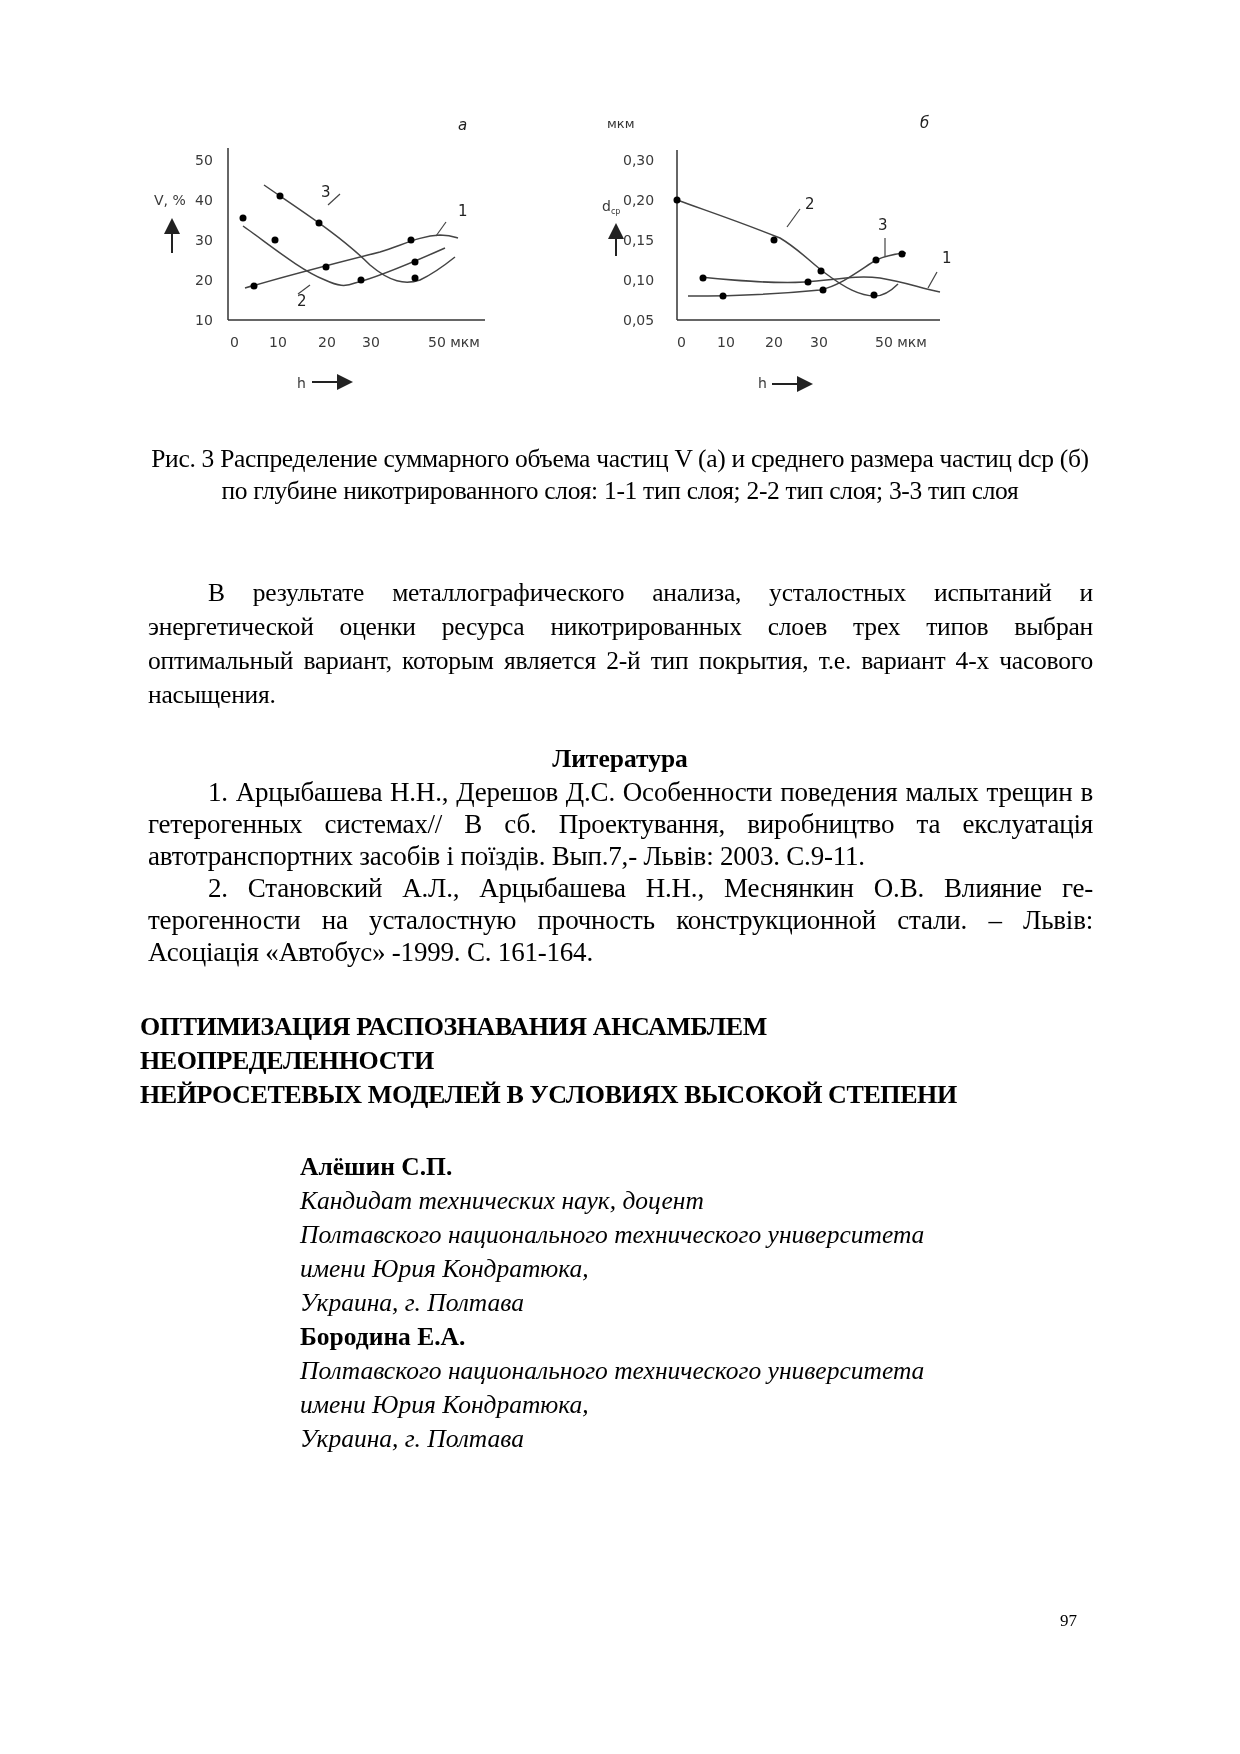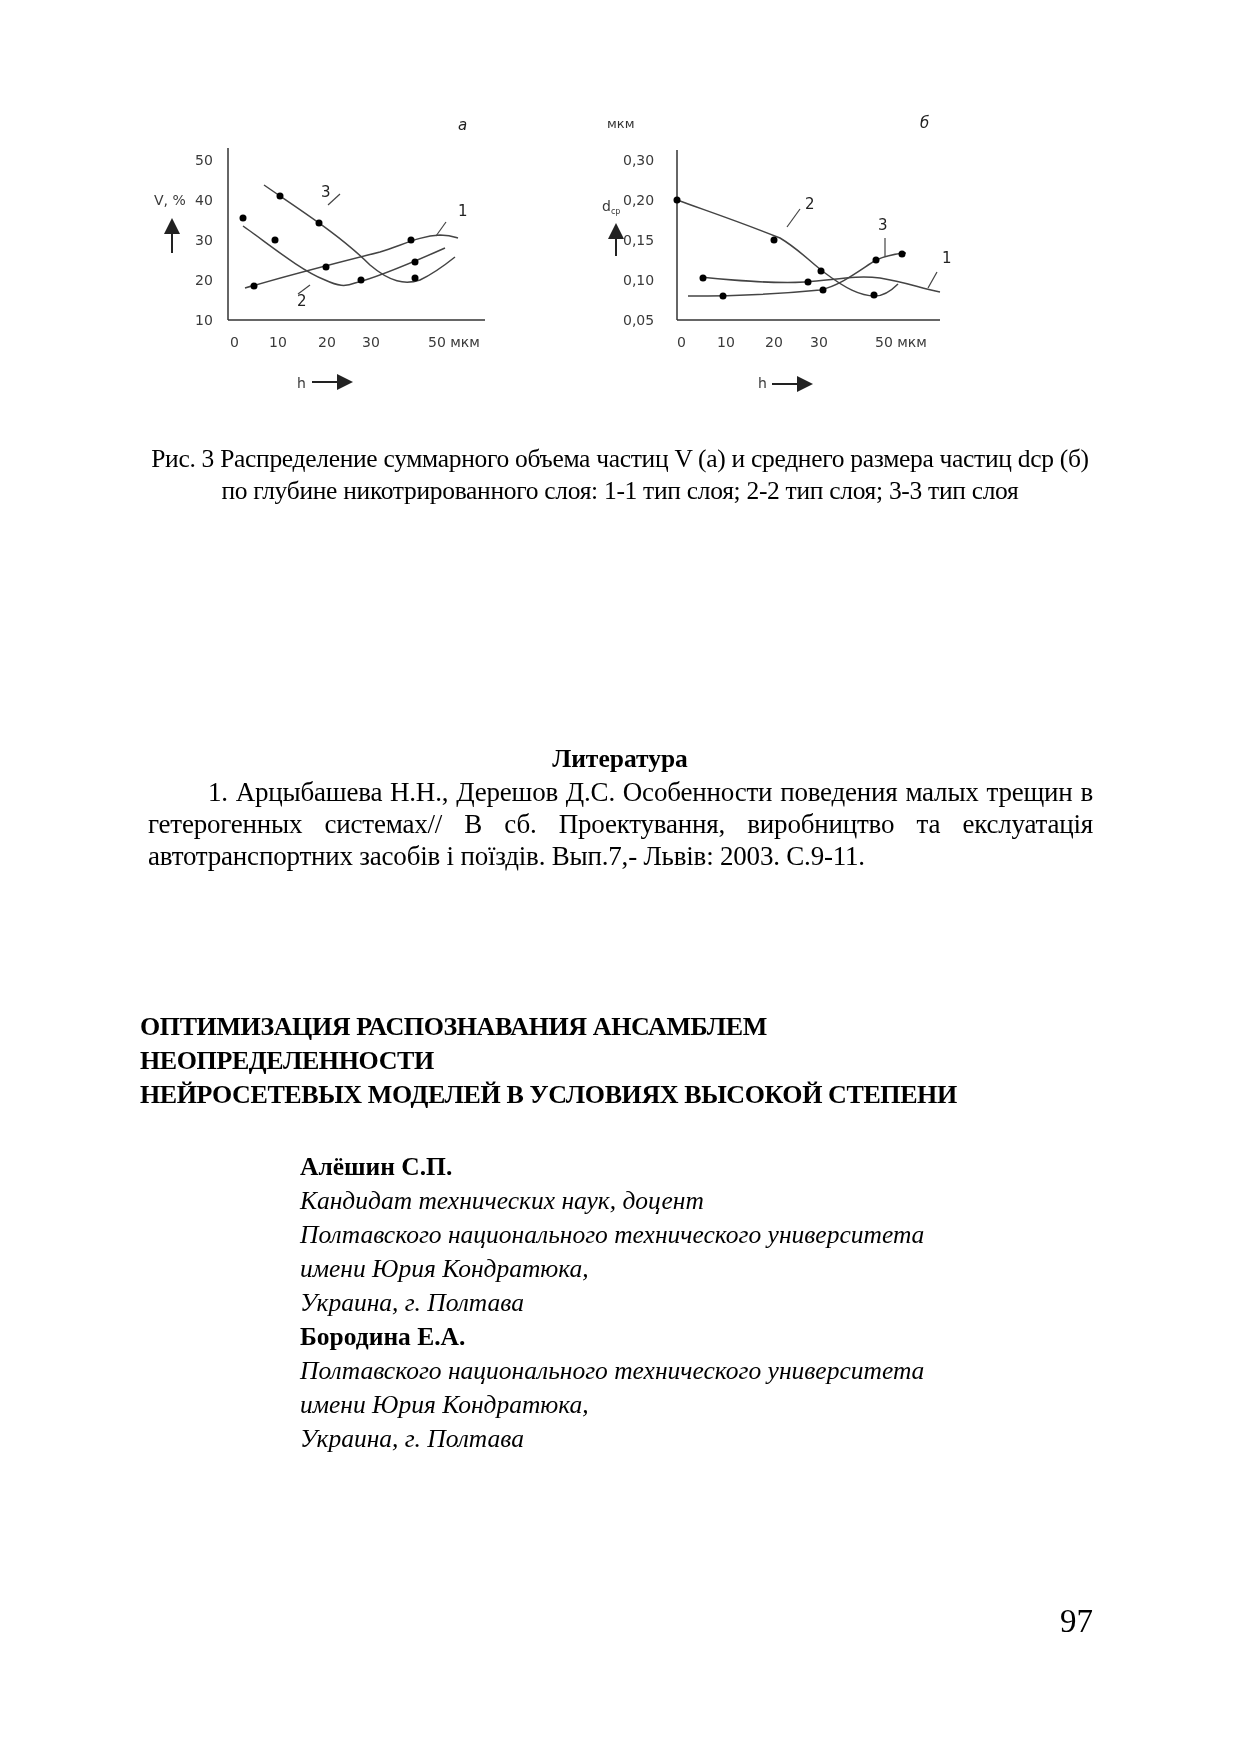--- a/index.html
+++ b/index.html
@@ -9,21 +9,21 @@
   .fig svg { position: absolute; left: 0; top: 0; }
   .caption { position: absolute; left: 140px; top: 443px; width: 960px; text-align: center; font-size: 25.5px; line-height: 32px; letter-spacing: -0.3px; }
   .para { position: absolute; left: 148px; top: 576px; width: 945px; font-size: 25.5px; line-height: 34px; text-align: justify; text-indent: 60px; letter-spacing: -0.2px; }
   .lit-head { position: absolute; left: 140px; top: 742px; width: 960px; text-align: center; font-weight: bold; font-size: 25.5px; line-height: 34px; }
   .refs { position: absolute; left: 148px; top: 776px; width: 945px; font-size: 27px; line-height: 32px; letter-spacing: -0.2px; }
   .ref { text-align: justify; text-indent: 60px; margin: 0; }
   .title { position: absolute; left: 140px; top: 1010px; width: 960px; text-align: left; font-weight: bold; font-size: 26px; line-height: 34px; letter-spacing: -0.4px; }
   .authors { position: absolute; left: 300px; top: 1150px; width: 793px; font-size: 25.5px; line-height: 34px; }
   .authors .name { font-weight: bold; }
   .authors .aff { font-style: italic; }
-  .pagenum { position: absolute; left: 1060px; top: 1604px; width: 33px; text-align: right; font-size: 33px; line-height: 34px; }
+  .pagenum { position: absolute; left: 1060px; top: 1604px; width: 33px; text-align: left; font-size: 17px; line-height: 34px; }
   .ax { font-family: "DejaVu Sans", sans-serif; font-size: 14px; fill: #3a3a3a; }
   .lbl { font-family: "DejaVu Sans", sans-serif; font-size: 15px; fill: #222; }
 </style>
 </head>
 <body>
 
 <div class="page">
 
   <div class="fig">
     <svg width="960" height="330" viewBox="0 0 960 330">
@@ -127,24 +127,26 @@
         <line x1="745" y1="146" x2="745" y2="128" stroke="#444" stroke-width="1.2"></line>
         <text class="lbl" x="738" y="120">3</text>
         <line x1="788" y1="178" x2="797" y2="162" stroke="#444" stroke-width="1.2"></line>
         <text class="lbl" x="802" y="153">1</text>
       </g>
     </svg>
   </div>
 
   <div class="caption">Рис. 3 Распределение суммарного объема частиц V (а) и среднего размера частиц dcp (б) по глубине никотрированного слоя: 1-1 тип слоя; 2-2 тип слоя; 3-3 тип слоя</div>
 
+  <div class="para">В результате металлографического анализа, усталостных испытаний и энергетической оценки ресурса никотрированных слоев трех типов выбран оптимальный вариант, которым является 2-й тип покрытия, т.е. вариант 4-х часового насыщения.</div>
 
   <div class="lit-head">Литература</div>
   <div class="refs">
     <p class="ref">1.  Арцыбашева Н.Н., Дерешов Д.С. Особенности поведения малых трещин в гетерогенных системах// В сб. Проектування, виробництво та екслуатація автотранспортних засобів і поїздів. Вып.7,- Львів: 2003. С.9-11.</p>
+    <p class="ref">2.  Становский А.Л., Арцыбашева Н.Н., Меснянкин О.В. Влияние ге-терогенности на усталостную прочность конструкционной стали. – Львів: Асоціація «Автобус» -1999. С. 161-164.</p>
   </div>
 
   <div class="title">
     <div>ОПТИМИЗАЦИЯ РАСПОЗНАВАНИЯ АНСАМБЛЕМ</div>
     <div>НЕОПРЕДЕЛЕННОСТИ</div>
     <div>НЕЙРОСЕТЕВЫХ МОДЕЛЕЙ В УСЛОВИЯХ ВЫСОКОЙ СТЕПЕНИ</div>
   </div>
 
   <div class="authors">
     <div class="name">Алёшин С.П.</div>

